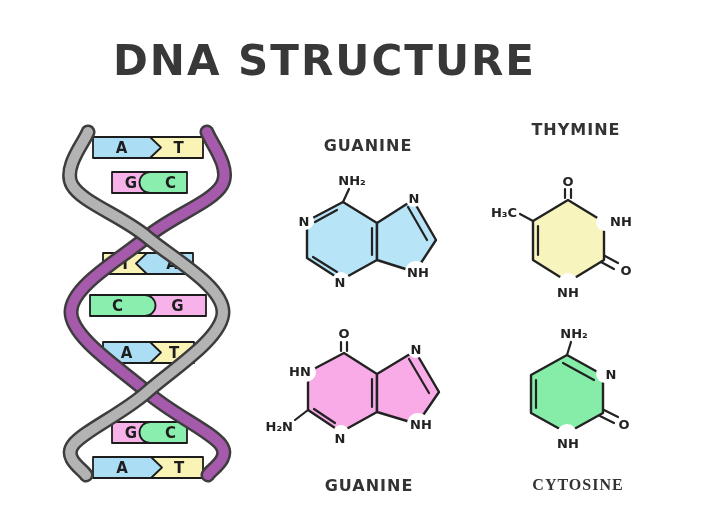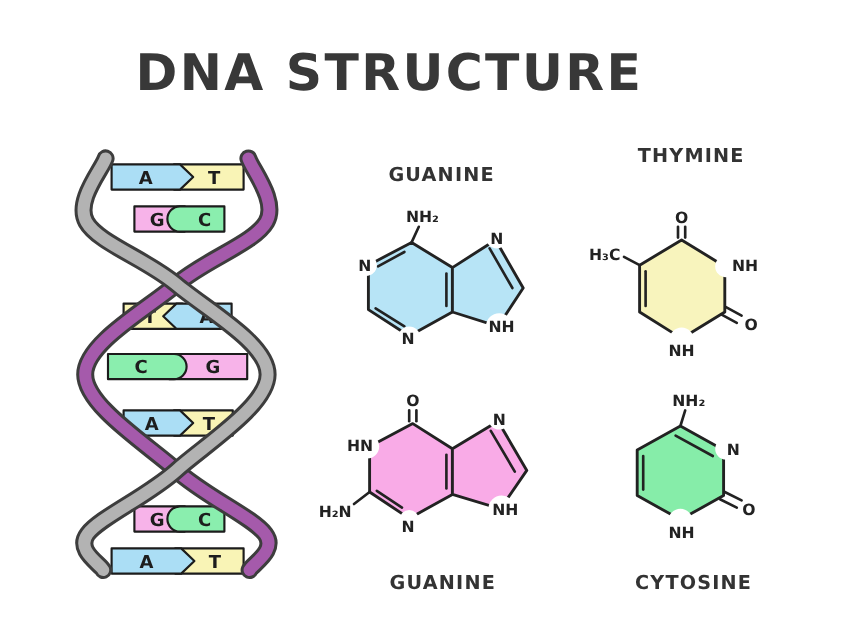--- a/index.html
+++ b/index.html
@@ -11,21 +11,21 @@
     position:absolute;top:36px;left:0;width:649px;text-align:center;
     font-size:42px;font-weight:bold;letter-spacing:2px;color:#383838;
   }
   .mol-title{
     position:absolute;transform:translateX(-50%);
     font-size:16px;font-weight:bold;letter-spacing:1px;color:#333;
   }
   #adenine-title{left:368px;top:136px;}
   #thymine-title{left:576px;top:120px;}
   #guanine-label{left:369px;top:476px;text-align:right;}
-  #cytosine-label{left:578px;top:476px;}
+  #cytosine-label{left:578px;top:476px;font-family:Liberation Serif, serif;}
   svg{position:absolute;overflow:visible;}
   #helix-svg{left:50px;top:115px;}
   #adenine-svg{left:280px;top:165px;}
   #thymine-svg{left:495px;top:170px;}
   #guanine-svg{left:250px;top:325px;}
   #cytosine-svg{left:500px;top:325px;}
   .ring{stroke:#222;stroke-width:2.4;stroke-linejoin:round;}
   .bond{stroke:#222;stroke-width:2.2;stroke-linecap:round;}
   .gap{fill:#ffffff;stroke:none;}
   text.atom{font-size:13px;font-weight:bold;fill:#222;}

